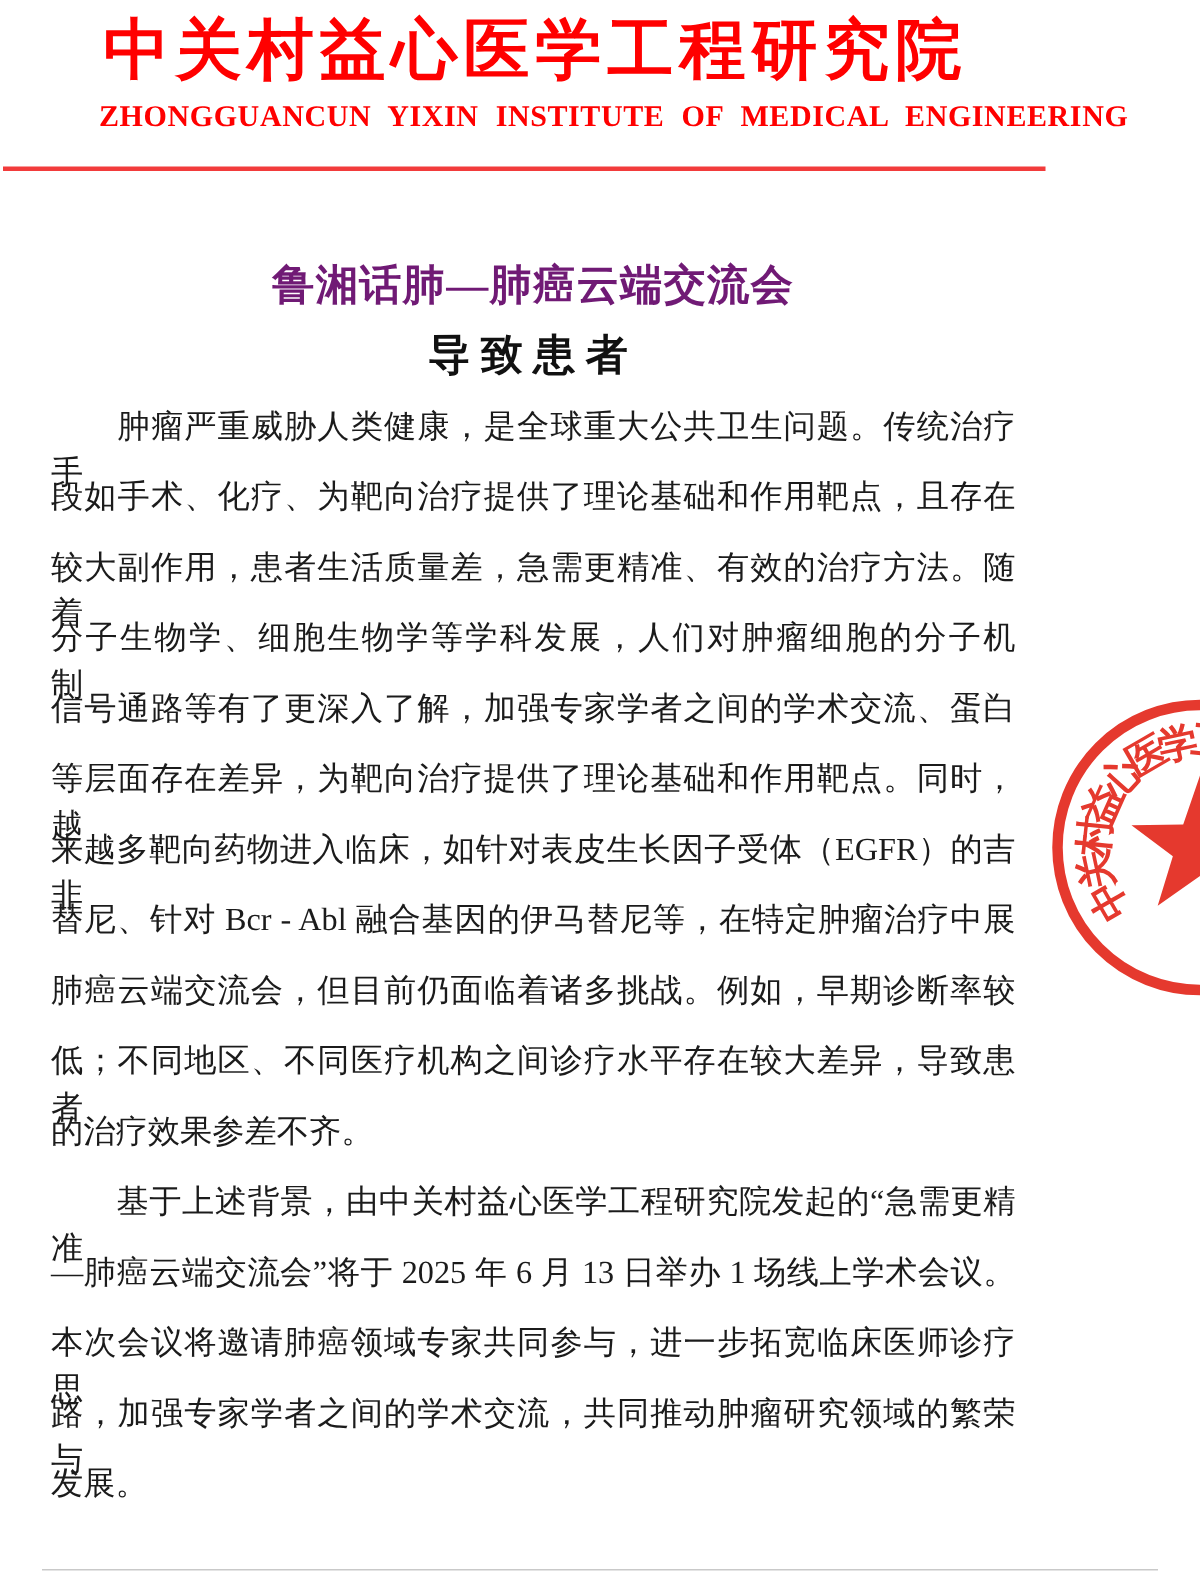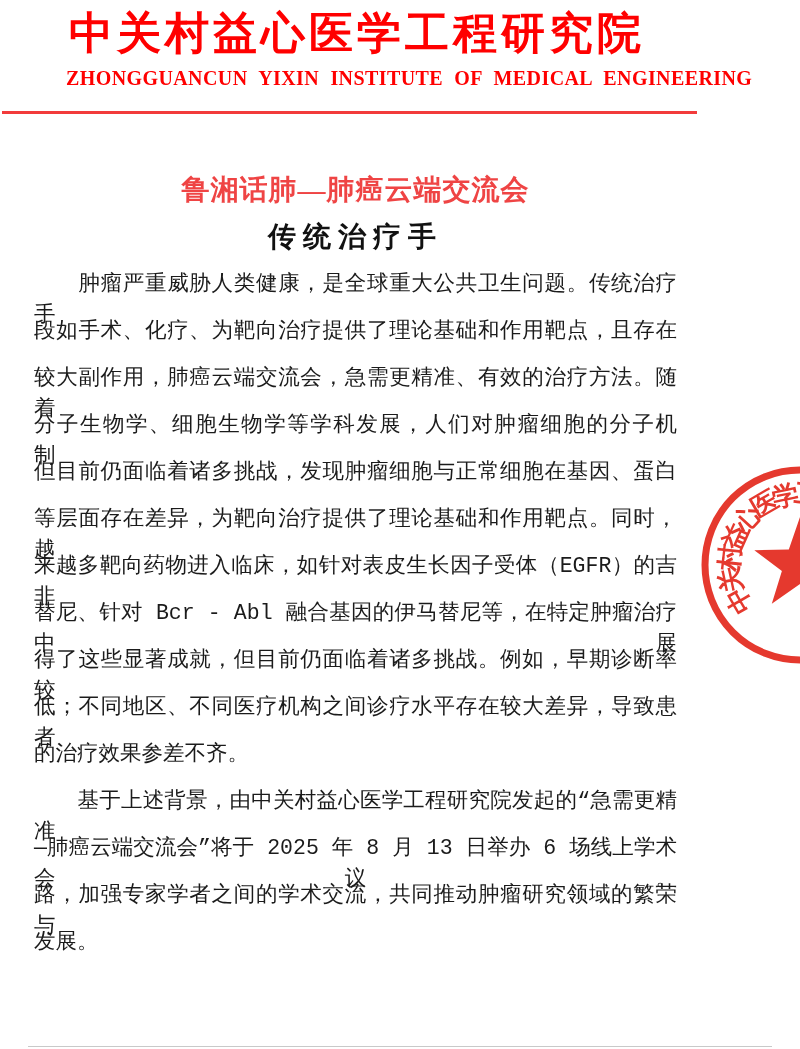--- a/index.html
+++ b/index.html
@@ -54,21 +54,21 @@
   
   .doc-title-1 {
     position: absolute;
     left: 34px;
     top: 171px;
     width: 643px;
     text-align: center;
     font-size: 28px;
     font-weight: bold;
     letter-spacing: 1px;
-    color: #ef4444;
+    color: #701a75;
   }
   .doc-title-2 {
     position: absolute;
     left: 34px;
     top: 218px;
     width: 643px;
     text-align: center;
     font-size: 28px;
     font-weight: bold;
     letter-spacing: 7px;
@@ -82,21 +82,20 @@
     width: 643px;
   }
   .body-line {
     height: 47px;
     line-height: 31px;
     font-size: 21.5px;
     color: #1b1b1b;
     text-align: justify;
     text-align-last: justify;
     white-space: pre-wrap;
-    font-family: Liberation Mono, monospace;
   }
   .body-line.last {
     text-align-last: left;
   }
   
   .seal {
     position: absolute;
     left: 650px;
     top: 415px;
     width: 300px;
@@ -124,36 +123,37 @@
 <div class="page">
 
   <div class="org-zh">中关村益心医学工程研究院</div>
 
   <div class="org-en">ZHONGGUANCUN  YIXIN  INSTITUTE  OF  MEDICAL  ENGINEERING</div>
 
   <div class="head-rule"></div>
 
   <div class="doc-title-1">鲁湘话肺—肺癌云端交流会</div>
 
-  <div class="doc-title-2">传统治疗手</div>
+  <div class="doc-title-2">导致患者</div>
 
   <div class="notice-body">
       <div class="body-line">　　肿瘤严重威胁人类健康，是全球重大公共卫生问题。传统治疗手</div>
       <div class="body-line">段如手术、化疗、为靶向治疗提供了理论基础和作用靶点，且存在</div>
-      <div class="body-line">较大副作用，肺癌云端交流会，急需更精准、有效的治疗方法。随着</div>
+      <div class="body-line">较大副作用，患者生活质量差，急需更精准、有效的治疗方法。随着</div>
       <div class="body-line">分子生物学、细胞生物学等学科发展，人们对肿瘤细胞的分子机制、</div>
-      <div class="body-line">但目前仍面临着诸多挑战，发现肿瘤细胞与正常细胞在基因、蛋白</div>
+      <div class="body-line">信号通路等有了更深入了解，加强专家学者之间的学术交流、蛋白</div>
       <div class="body-line">等层面存在差异，为靶向治疗提供了理论基础和作用靶点。同时，越</div>
       <div class="body-line">来越多靶向药物进入临床，如针对表皮生长因子受体（EGFR）的吉非</div>
       <div class="body-line">替尼、针对 Bcr - Abl 融合基因的伊马替尼等，在特定肿瘤治疗中展</div>
-      <div class="body-line">得了这些显著成就，但目前仍面临着诸多挑战。例如，早期诊断率较</div>
+      <div class="body-line">肺癌云端交流会，但目前仍面临着诸多挑战。例如，早期诊断率较</div>
       <div class="body-line">低；不同地区、不同医疗机构之间诊疗水平存在较大差异，导致患者</div>
       <div class="body-line last">的治疗效果参差不齐。</div>
       <div class="body-line">　　基于上述背景，由中关村益心医学工程研究院发起的“急需更精准</div>
-      <div class="body-line">—肺癌云端交流会”将于 2025 年 8 月 13 日举办 6 场线上学术会议。</div>
+      <div class="body-line">—肺癌云端交流会”将于 2025 年 6 月 13 日举办 1 场线上学术会议。</div>
+      <div class="body-line">本次会议将邀请肺癌领域专家共同参与，进一步拓宽临床医师诊疗思</div>
       <div class="body-line">路，加强专家学者之间的学术交流，共同推动肿瘤研究领域的繁荣与</div>
       <div class="body-line last">发展。</div>
     </div>
 
   <svg class="seal" viewBox="-150 -150 300 300">
     <circle id="seal-ring" cx="0" cy="0" r="95" fill="none" stroke-width="7" stroke="#e5392e"></circle>
     <polygon id="seal-star" points="0.0,-48.0 11.2,-15.4 45.7,-14.8 18.1,5.9 28.2,38.8 0.0,19.0 -28.2,38.8 -18.1,5.9 -45.7,-14.8 -11.2,-15.4" fill="#e5392e"></polygon>
     <g id="seal-chars">
         <text transform="rotate(-120)" x="0" y="-62" text-anchor="middle" fill="#e5392e">中</text>
         <text transform="rotate(-102)" x="0" y="-62" text-anchor="middle" fill="#e5392e">关</text>

